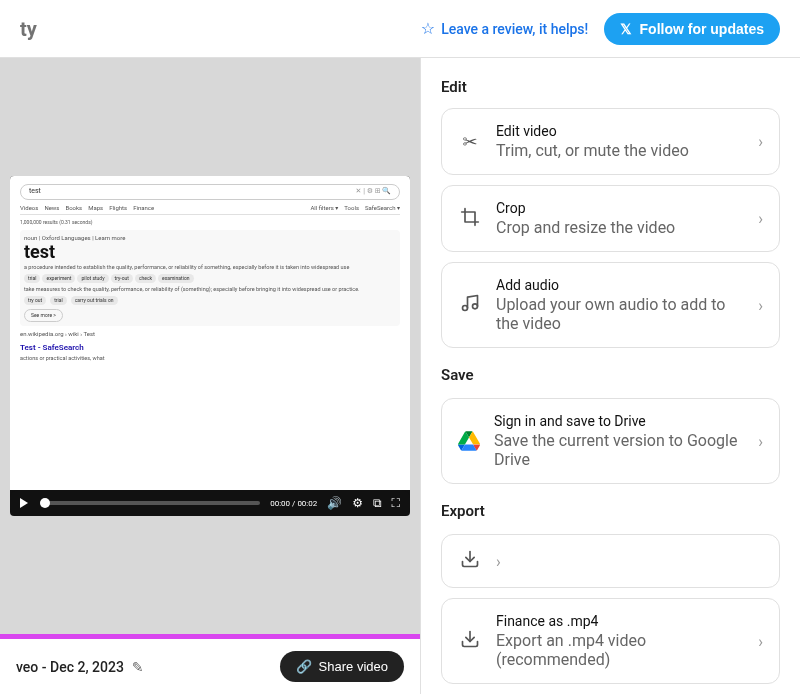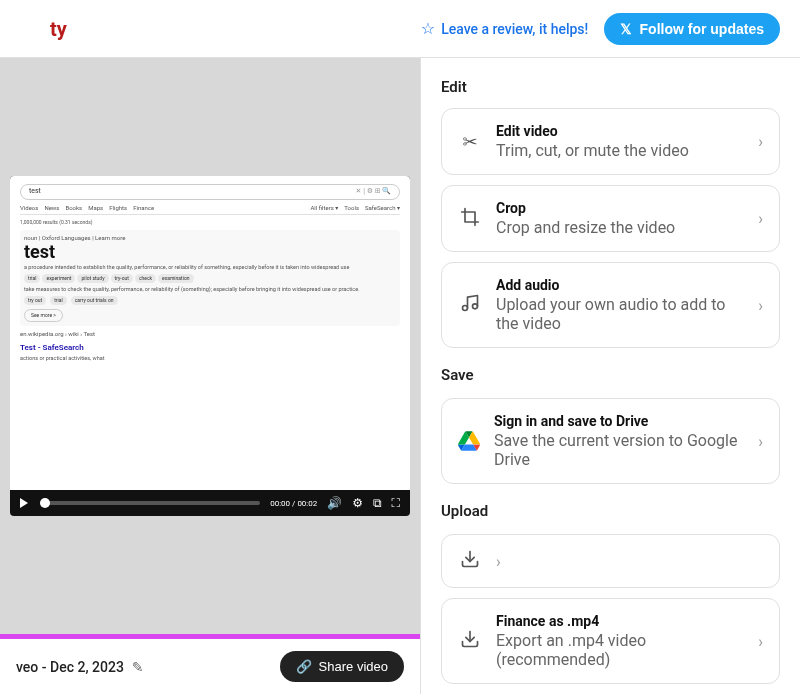--- a/index.html
+++ b/index.html
@@ -20,22 +20,21 @@
       justify-content: space-between;
       padding: 0 20px;
       height: 58px;
       background: #fff;
       border-bottom: 1px solid #e0e0e0;
       flex-shrink: 0;
     }
     .header-logo {
       font-size: 20px;
       font-weight: 700;
-      color: #b91c1c;
-      margin-left: 30px;
+      color: #737373;
     }
     .header-actions {
       display: flex;
       align-items: center;
       gap: 16px;
     }
     .leave-review-link {
       display: flex;
       align-items: center;
       gap: 6px;
@@ -311,21 +310,21 @@
       color: #555;
       flex-shrink: 0;
       width: 24px;
       text-align: center;
     }
     .action-card-text {
       flex: 1;
     }
     .action-card-title {
       font-size: 14px;
-      font-weight: 700;
+      font-weight: 400;
       color: #111;
       margin-bottom: 2px;
     }
     .action-card-desc {
       font-size: 16px;
       color: #666;
     }
     .action-card-chevron {
       color: #999;
       font-size: 16px;
@@ -502,21 +501,21 @@
         <path d="m59.8 53h-32.3l-13.75 23.8c1.35.8 2.9 1.2 4.5 1.2h50.8c1.6 0 3.15-.45 4.5-1.2z" fill="#2684fc"></path>
         <path d="m73.4 26.5-12.7-22c-.8-1.4-1.95-2.5-3.3-3.3l-13.75 23.8 16.15 27h27.45c0-1.55-.4-3.1-1.2-4.5z" fill="#ffba00"></path>
       </svg>
       <div class="action-card-text">
         <div class="action-card-title">Sign in and save to Drive</div>
         <div class="action-card-desc">Save the current version to Google Drive</div>
       </div>
       <span class="action-card-chevron">›</span>
     </div>
 
-    <div class="section-title section-divider">Upload</div>
+    <div class="section-title section-divider">Export</div>
 
     <div class="action-card">
       <span class="action-card-icon download-icon">
         <svg width="20" height="20" viewBox="0 0 24 24" fill="none" stroke="#555" stroke-width="2" stroke-linecap="round" stroke-linejoin="round">
           <path d="M21 15v4a2 2 0 0 1-2 2H5a2 2 0 0 1-2-2v-4"></path>
           <polyline points="7 10 12 15 17 10"></polyline>
           <line x1="12" y1="15" x2="12" y2="3"></line>
         </svg>
       </span>
       <span class="action-card-chevron">›</span>

